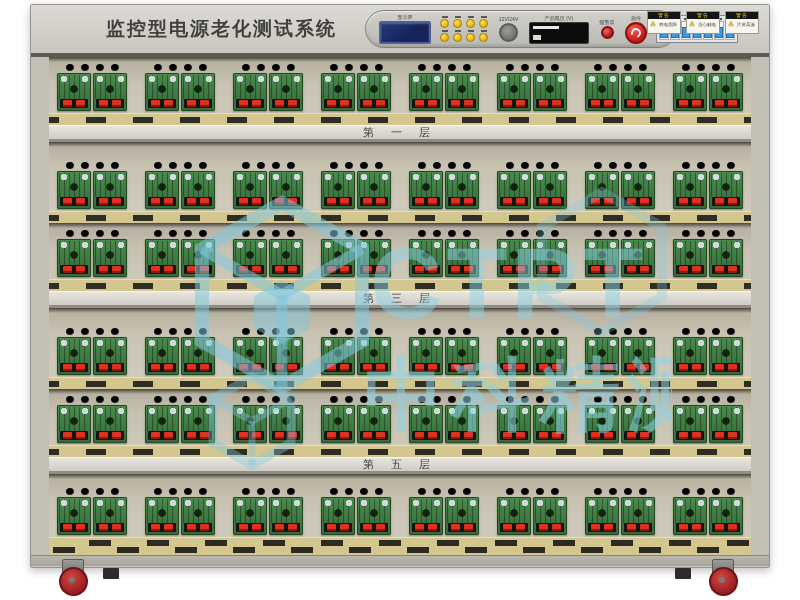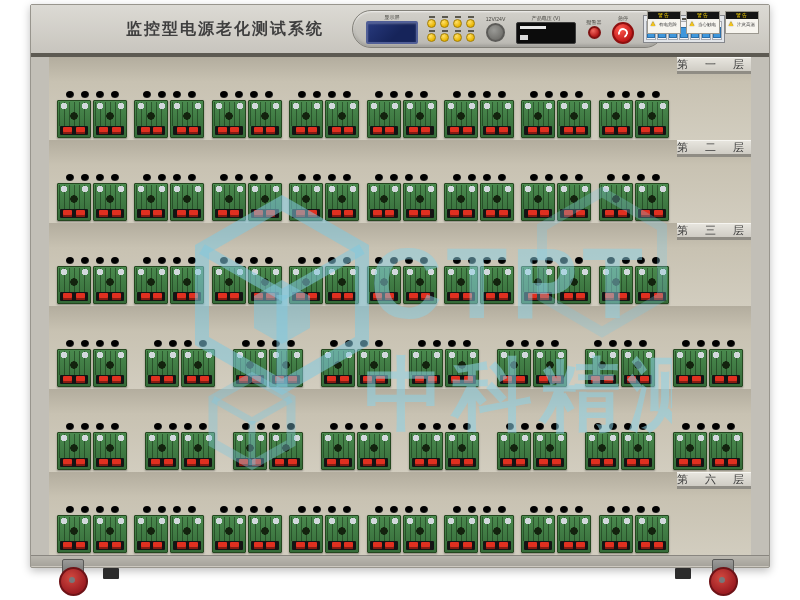--- a/index.html
+++ b/index.html
@@ -7,21 +7,21 @@
   .stage{position:relative;width:800px;height:600px;background:#ffffff;}
 
   
   .cabinet{position:absolute;left:30px;top:4px;width:740px;height:564px;
            background:#ccc8bf;border:1px solid #98958d;border-radius:2px;
            box-shadow:0 3px 8px rgba(0,0,0,.25);box-sizing:border-box;}
 
   
   .header{position:relative;height:52px;background:linear-gradient(#dcdad4,#c8c5be);
           border-bottom:4px solid #5d5a52;display:flex;align-items:center;box-sizing:border-box;}
-  .sys-title{margin-left:95px;font-size:16px;font-weight:bold;color:#3f3f3f;letter-spacing:2px;white-space:nowrap;}
+  .sys-title{margin-left:75px;font-size:19px;font-weight:bold;color:#3f3f3f;letter-spacing:2px;white-space:nowrap;}
 
   .panel{margin-left:28px;width:312px;height:38px;border-radius:19px;
          background:linear-gradient(#d2d0ca,#bab8b2);border:1px solid #83817a;
          box-shadow:inset 0 1px 2px rgba(255,255,255,.7), inset 0 -2px 3px rgba(0,0,0,.15);
          display:flex;align-items:center;gap:9px;padding:0 13px;box-sizing:border-box;}
   .blk{display:flex;flex-direction:column;align-items:center;gap:1px;}
   .tiny{font-size:6px;color:#45443f;line-height:6px;white-space:nowrap;transform:scale(.85);}
   .lcd{width:48px;height:19px;background:linear-gradient(135deg,#27397c,#16245a 60%);
        border:2px solid #515f97;border-radius:2px;box-shadow:inset 0 1px 2px rgba(255,255,255,.25);}
   .led-grid{display:grid;grid-template-columns:repeat(4,auto);gap:2px 4px;}
@@ -51,21 +51,21 @@
   .warnings{position:absolute;right:10px;top:6px;display:flex;gap:5px;}
   .sticker{width:34px;height:23px;background:#f7f5ef;border:1px solid #9b988f;box-sizing:border-box;}
   .sticker-head{height:7px;background:#151515;color:#ffd900;font-size:5px;line-height:7px;
                 text-align:center;letter-spacing:1px;overflow:hidden;}
   .sticker-body{display:flex;align-items:center;gap:1px;padding:1px;}
   .tri{font-size:8px;line-height:8px;color:#f2c41c;text-shadow:0 0 1px #333;}
   .sticker-text{font-size:5px;color:#3a3a3a;line-height:5px;transform:scale(.9);white-space:nowrap;}
 
   
   .bays{height:498px;display:flex;flex-direction:column;}
-  .bay{flex:1;display:flex;flex-direction:row;position:relative;
+  .bay{flex:1;display:flex;flex-direction:column;position:relative;
        background:linear-gradient(#b3ad9e 0,#c8c2b2 30%,#d2cdbf 100%);
        border-left:18px solid #c2bfb7;border-right:18px solid #c2bfb7;box-sizing:border-box;}
   .bay-shadow{height:5px;background:linear-gradient(#474439,rgba(120,115,103,0));}
   .bay-back{flex:1;display:flex;justify-content:space-between;align-items:flex-end;padding:0 8px 2px;}
   .board-group{display:flex;flex-direction:column;align-items:center;}
   .vent-holes{display:flex;gap:7px;height:10px;align-items:center;margin-bottom:1px;}
   .vent-hole{width:8px;height:7px;border-radius:50%;
              background:radial-gradient(circle at 45% 40%,#000 50%,#2e2e2e 72%,#8a887e 85%);}
   .pcb-pair{display:flex;gap:2px;}
   .test-pcb{width:34px;height:38px;position:relative;border:1px solid #24471f;border-radius:1px;
@@ -642,23 +642,20 @@
                   <div class="pcb-components"></div>
                   <div class="terminal-strip">
                     <span class="red-terminal"></span>
                     <span class="red-terminal"></span>
                   </div>
                 </div>
               </div>
             </div>
           </div>
           <div class="shelf-surface"></div>
-          <div class="shelf-lip">
-            <span class="layer-label">第 二 层</span>
-          </div>
         </div>
         <div class="bay">
           <div class="bay-shadow"></div>
           <div class="bay-back">
             <div class="board-group">
               <div class="vent-holes">
                 <span class="vent-hole"></span>
                 <span class="vent-hole"></span>
                 <span class="vent-hole"></span>
                 <span class="vent-hole"></span>
@@ -1242,20 +1239,23 @@
                   <div class="pcb-components"></div>
                   <div class="terminal-strip">
                     <span class="red-terminal"></span>
                     <span class="red-terminal"></span>
                   </div>
                 </div>
               </div>
             </div>
           </div>
           <div class="shelf-surface"></div>
+          <div class="shelf-lip">
+            <span class="layer-label">第 五 层</span>
+          </div>
         </div>
         <div class="bay last">
           <div class="bay-shadow"></div>
           <div class="bay-back">
             <div class="board-group">
               <div class="vent-holes">
                 <span class="vent-hole"></span>
                 <span class="vent-hole"></span>
                 <span class="vent-hole"></span>
                 <span class="vent-hole"></span>
@@ -1440,23 +1440,20 @@
                   <div class="pcb-components"></div>
                   <div class="terminal-strip">
                     <span class="red-terminal"></span>
                     <span class="red-terminal"></span>
                   </div>
                 </div>
               </div>
             </div>
           </div>
           <div class="shelf-surface"></div>
-          <div class="shelf-lip">
-            <span class="layer-label">第 六 层</span>
-          </div>
         </div>
       </div>
 
     <div class="base"></div>
     <div class="caster left">
       <div class="fork"></div>
       <div class="wheel"></div>
     </div>
     <div class="caster right">
       <div class="fork"></div>

